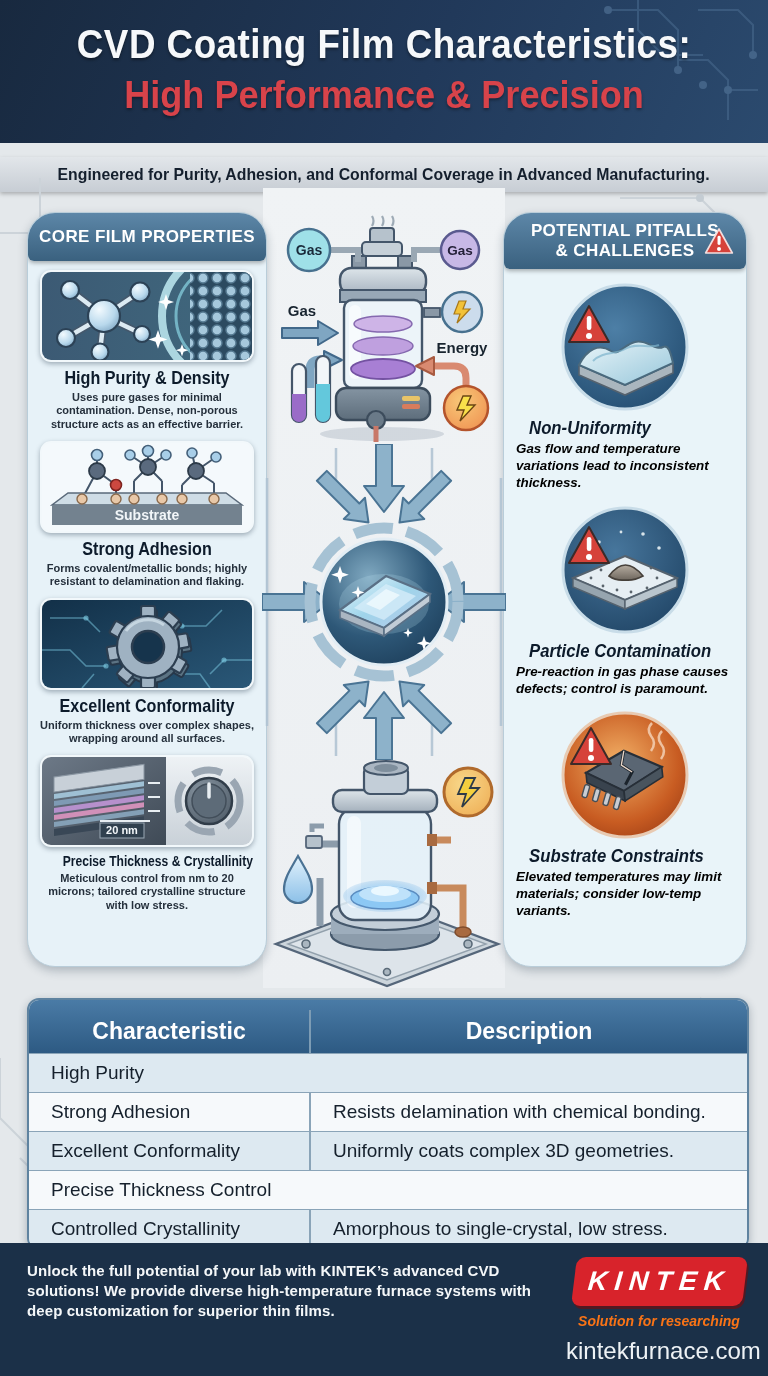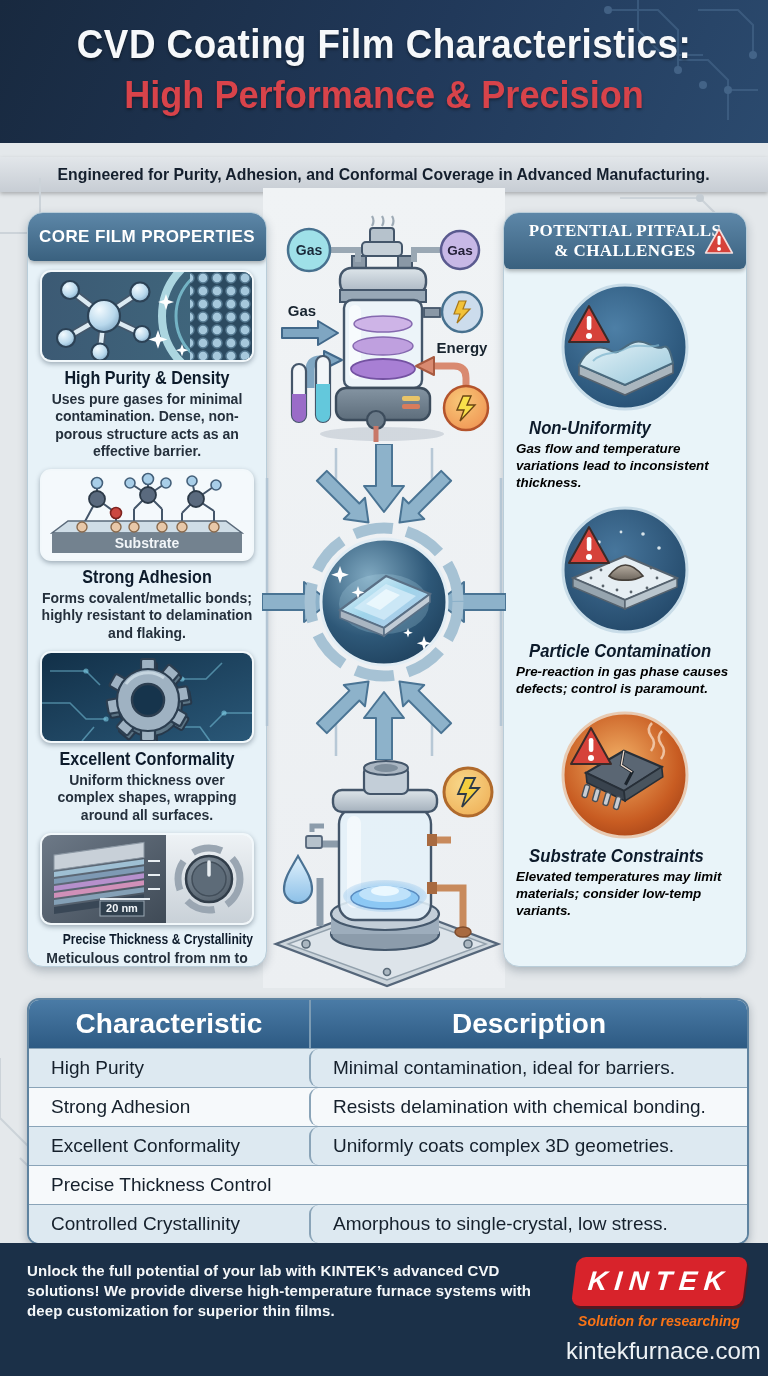--- a/index.html
+++ b/index.html
@@ -23,59 +23,59 @@
           transform:scaleX(.93);}
 
   
   .main{position:absolute;left:0;top:178px;width:768px;height:1065px;}
   .bg-circuits{position:absolute;left:0;top:0;pointer-events:none;}
   .center-strip{position:absolute;left:263px;top:10px;width:242px;height:800px;
           background:linear-gradient(#f0f3f5,#eceff2);}
 
   
   .panel{position:absolute;top:34px;width:238px;height:753px;background:#e7f2f8;
-         border:1px solid #b9cdd9;border-radius:16px;box-shadow:0 4px 10px rgba(20,40,60,.25);
+         border:1px solid #b9cdd9;border-radius:28px;box-shadow:0 4px 10px rgba(20,40,60,.25);
          overflow:hidden;}
   .panel.left{left:27px;}
   .panel.right{left:503px;width:242px;background:#e9f4f9;}
   .panel-hd{position:relative;margin:0;height:48px;border-radius:14px 14px 6px 6px;
          background:linear-gradient(#5d87a8,#3a617f);display:flex;flex-direction:column;
          align-items:center;justify-content:center;box-shadow:0 2px 4px rgba(0,0,0,.3);}
   .panel-hd .l{color:#fff;font-weight:bold;font-size:17px;letter-spacing:.4px;line-height:1.15;white-space:nowrap;}
-  .panel.right .panel-hd{height:56px;font-family:Liberation Serif, serif;}
+  .panel.right .panel-hd{height:56px;}
   .panel-hd .warn{position:absolute;right:12px;top:14px;}
 
   .card{padding:0 11px;text-align:center;}
   .card-img{height:88px;border-radius:11px;overflow:hidden;border:2px solid #f2f8fb;
         box-shadow:0 2px 5px rgba(20,40,60,.35);margin:9px 1px 5px 1px;background:#fff;}
   .card-img svg{display:block;}
   .card-title{font-size:19px;font-weight:bold;color:#0d1b2b;white-space:nowrap;
         transform:scaleX(.85);transform-origin:center;line-height:1.15;}
   .card-title.sm{font-size:15.5px;transform:scaleX(.78);}
-  .card-desc{font-size:14px;font-weight:600;color:#25303c;line-height:1.24;margin-top:2px;}
+  .card-desc{font-size:11px;font-weight:600;color:#25303c;line-height:1.24;margin-top:2px;}
 
   .pit-item{padding:0 12px;font-style:italic;}
   .pit-img{margin:12px auto 4px auto;width:132px;height:132px;position:relative;}
   .pit-title{font-size:19px;font-weight:bold;color:#0d1b2b;white-space:nowrap;
         transform:scaleX(.88);transform-origin:center;}
   .pit-desc{font-size:13.4px;font-weight:600;color:#000000;line-height:1.26;margin-top:2px;}
 
   
   .svg-abs{position:absolute;}
 
   
   .table{position:absolute;left:27px;top:998px;width:718px;border:2px solid #5f83a0;border-radius:12px;
         overflow:hidden;box-shadow:0 3px 8px rgba(20,40,60,.3);background:#f4f8fb;}
   .t-head{display:grid;grid-template-columns:280px 1fr;background:linear-gradient(#4a7ba6,#2d5a83);}
-  .t-hcell{padding:8px 0;text-align:center;color:#fff;font-size:28px;font-weight:bold;}
+  .t-hcell{padding:8px 0;text-align:center;color:#fff;font-size:23px;font-weight:bold;margin-top:10px;}
   .t-hcell + .t-hcell{border-left:2px solid #7d9cb4;}
   .t-row{display:grid;grid-template-columns:280px 1fr;border-top:1.5px solid #8aa4b8;}
   .t-row.odd{background:#dde9f1;}
   .t-row.even{background:#f6f9fb;}
-  .t-cell{padding:8px 2px 8px 22px;font-size:19px;color:#15202c;white-space:nowrap;border-radius:9px;}
+  .t-cell{padding:8px 2px 8px 22px;font-size:19px;color:#15202c;white-space:nowrap;}
   .t-cell + .t-cell{border-left:2px solid #8aa4b8;}
 
   
   .ftr{position:absolute;left:0;top:1243px;width:768px;height:133px;background:#1b3048;}
   .ftr-msg{position:absolute;left:27px;top:18px;width:520px;color:#f4f7f9;font-size:15px;
         font-weight:bold;line-height:1.33;letter-spacing:.1px;}
   .logo-wrap{position:absolute;left:566px;top:14px;width:186px;text-align:center;}
   .logo-box{display:inline-block;background:#d8232b;border-radius:9px;padding:9px 14px;
         transform:skewX(-7deg);box-shadow:2px 3px 0 rgba(120,10,10,.6);}
   .logo-box span{display:inline-block;color:#fff;font-weight:bold;font-style:italic;
@@ -665,21 +665,20 @@
     </svg>
   </div>
 
   <div class="table">
     <div class="t-head">
       <div class="t-hcell">Characteristic</div>
       <div class="t-hcell">Description</div>
     </div>
     <div class="t-row odd">
       <div class="t-cell">High Purity</div>
-      <div class="t-cell">Minimal contamination, ideal for barriers.</div>
     </div>
     <div class="t-row even">
       <div class="t-cell">Strong Adhesion</div>
       <div class="t-cell">Resists delamination with chemical bonding.</div>
     </div>
     <div class="t-row odd">
       <div class="t-cell">Excellent Conformality</div>
       <div class="t-cell">Uniformly coats complex 3D geometries.</div>
     </div>
     <div class="t-row even">

